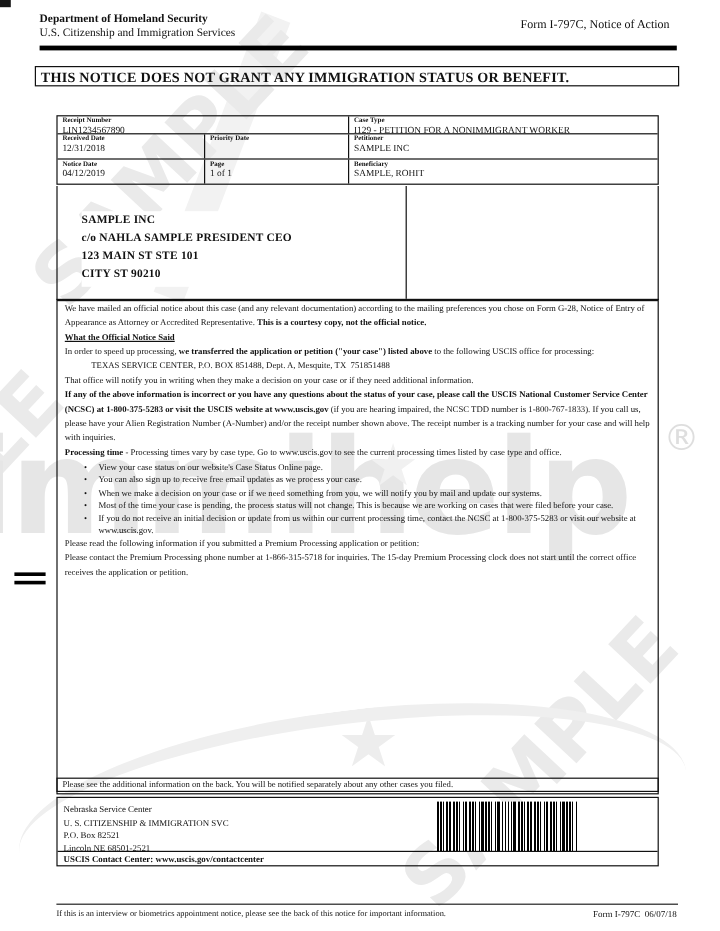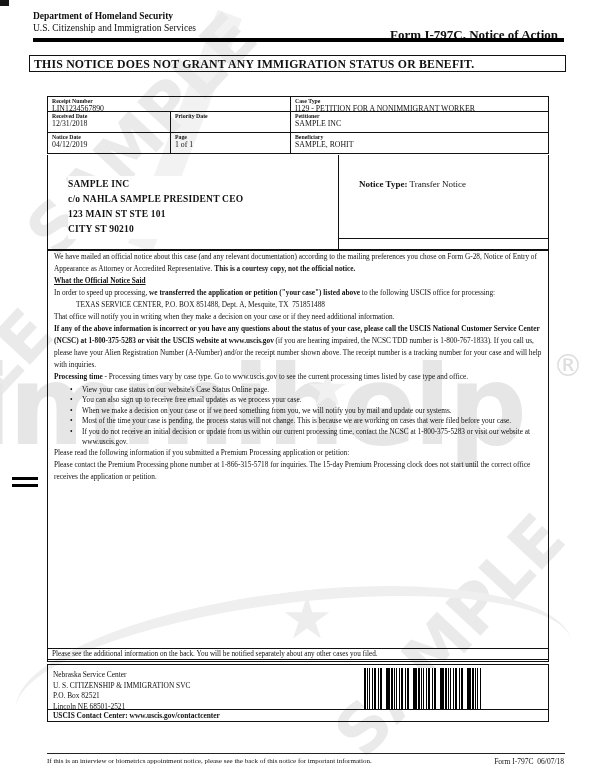--- a/index.html
+++ b/index.html
@@ -33,21 +33,21 @@
     border-top:11px solid #efefef; border-radius:50%; transform:rotate(-7deg); }
 
   
   .corner-mark { left:0; top:0; width:9px; height:6px; background:#161616; }
   .margin-mark { left:12px; width:26px; height:2.5px; background:#000; }
   .mm1 { top:477px; } .mm2 { top:484px; }
 
   
   .hdr-dept   { left:33px; top:11px; font-size:9.5px; font-weight:bold; }
   .hdr-agency { left:33px; top:22.5px; font-size:9.5px;text-align:right; }
-  .hdr-form   { right:42px; top:15px; font-size:13px; font-weight:bold;margin-top:12px; }
+  .hdr-form   { right:42px; top:15px; font-size:10px; font-weight:normal; }
   .bar { left:33px; top:38px; width:531px; height:4px; background:#000; }
   .banner { left:29px; top:55px; width:537px; height:17px; border:1.5px solid #111;
     font-size:11.8px; font-weight:bold; letter-spacing:.2px; padding:1px 0 0 4px; }
 
   
   .case-table { left:47px; top:96px; width:502px; border:1.5px solid #111;
     background:transparent; }
   .ct-row { display:flex; }
   .ct-row + .ct-row { border-top:1px solid #111; }
   .ct-cell { padding:1px 0 0 4px; overflow:hidden; }
@@ -174,26 +174,20 @@
   </div>
 
   <div class="abs addr-area">
     <div class="recipient">
       <div>SAMPLE INC</div>
       <div>c/o NAHLA SAMPLE PRESIDENT CEO</div>
       <div>123 MAIN ST STE 101</div>
       <div>CITY ST 90210</div>
     </div>
     <div class="addr-divider"></div>
-    <div class="notice-cell">
-      <div class="notice-text">
-        <b>Notice Type:</b>
-        <span>Transfer Notice</span>
-      </div>
-    </div>
   </div>
 
   <div class="abs body-box">
     <p class="b1">
       <span>We have mailed an official notice about this case (and any relevant documentation) according to the mailing preferences you chose on Form G-28, Notice of Entry of Appearance as Attorney or Accredited Representative.</span>
       <b>This is a courtesy copy, not the official notice.</b>
     </p>
     <p class="bh">What the Official Notice Said</p>
     <p class="b2">
       <span>In order to speed up processing,</span>

